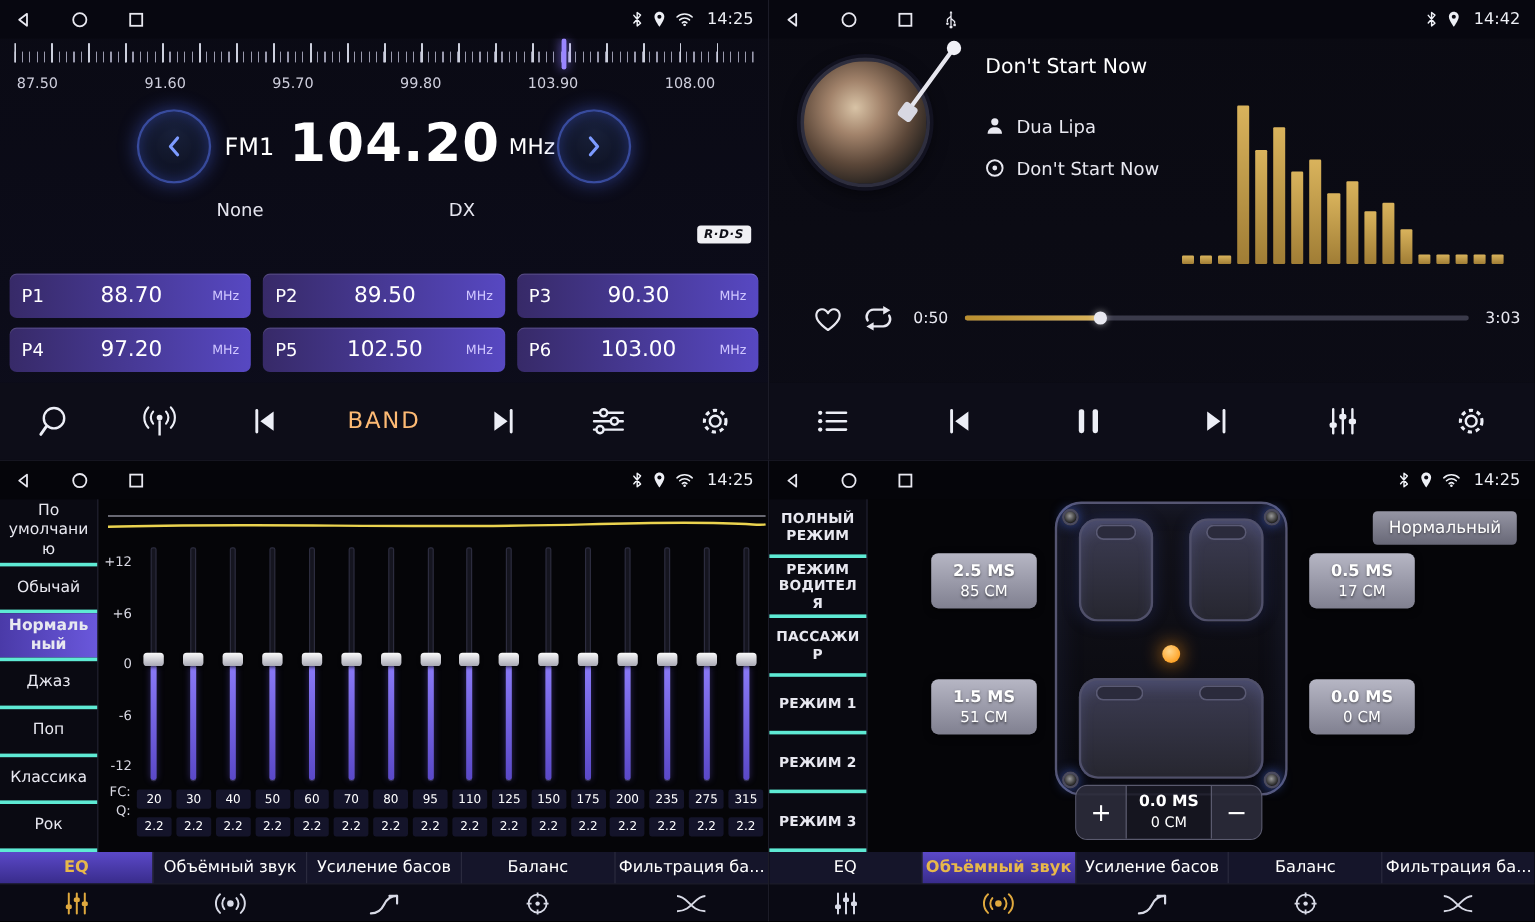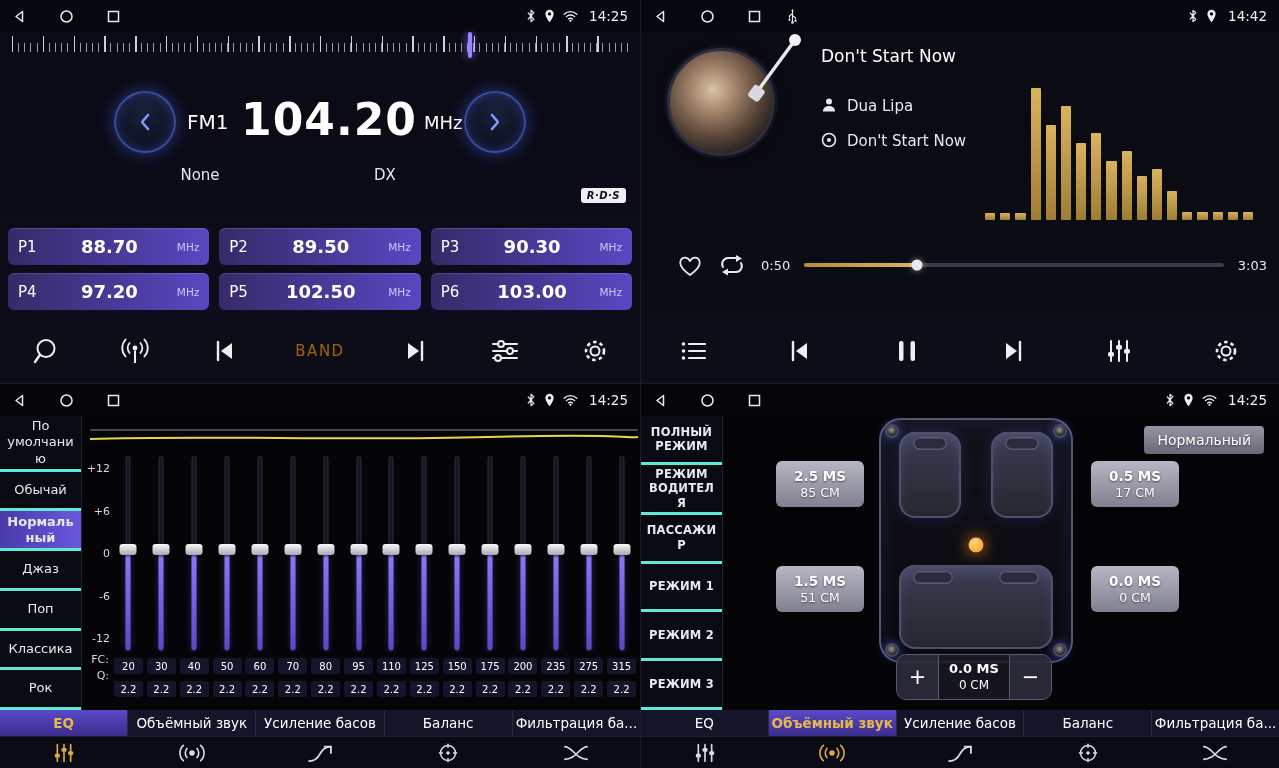--- a/index.html
+++ b/index.html
@@ -30,25 +30,25 @@
 .circle-btn.next{left:464px;top:91px}
 .band-name{position:absolute;left:187px;top:110px;font-size:20px;color:#fff}
 .stereo{position:absolute;left:166px;top:166px;width:68px;text-align:center;font-size:15px;color:#e6e6f0}
 .freq-big{position:absolute;left:238px;top:94px;width:182px;text-align:center;font-size:44px;font-weight:bold;letter-spacing:1px;color:#fff}
 .freq-unit{position:absolute;left:424px;top:112px;font-size:18px;color:#fff}
 .dx{position:absolute;left:374px;top:166px;font-size:15px;color:#e6e6f0}
 .rds{position:absolute;right:14px;top:188px;background:#f0f0f4;color:#101018;font-weight:bold;font-style:italic;font-size:10px;padding:2px 6px;border-radius:3px;letter-spacing:.5px}
 .presets{position:absolute;left:8px;right:8px;top:228px;display:grid;grid-template-columns:1fr 1fr 1fr;gap:8px 10px}
 .preset{height:37px;border-radius:6px;background:linear-gradient(90deg,#372a68,#5748c2);display:flex;align-items:center;padding:0 10px;box-shadow:inset 0 1px 0 rgba(255,255,255,.14)}
 .p-id{font-size:15px;color:#fff;width:26px}
-.p-freq{flex:1;text-align:center;font-size:18px;font-weight:bold;color:#fff}
+.p-freq{flex:1;text-align:center;font-size:18px;font-weight:normal;color:#fff}
 .p-unit{font-size:10.5px;color:#cfc6ff;margin-left:2px}
 .toolbar{position:absolute;left:0;right:0;bottom:0;height:64px;background:#0d0d18;display:flex;align-items:center;justify-content:space-around;color:#eceef6;z-index:4}
 .tool{display:flex;align-items:center;justify-content:center;min-width:40px}
-.band-btn{font-size:15px;letter-spacing:1.5px;color:#a16207}
+.band-btn{font-size:19px;letter-spacing:1.5px;color:#fdba74}
 
 .album{position:absolute;left:26px;top:48px;width:108px;height:108px;border-radius:50%;background:radial-gradient(circle at 42% 38%,#d8c3a6 0%,#a2836b 26%,#5a4638 55%,#23201e 78%,#101014 100%);border:3px solid #2e2e3e;box-shadow:0 0 0 3px #121220,0 4px 14px rgba(0,0,0,.6)}
 .tonearm{position:absolute;left:92px;top:28px;pointer-events:none}
 .pl-title{position:absolute;left:180px;top:46px;font-size:17px;color:#fff}
 .pl-row{position:absolute;left:180px;display:flex;align-items:flex-start;gap:10px;font-size:15px;color:#e8e8f0}
 .pl-artist{top:97px}
 .pl-track{top:132px}
 .spectrum{position:absolute;right:26px;top:88px;width:268px;height:132px;display:flex;align-items:flex-end;gap:5px}
 .sp-bar{flex:1;background:linear-gradient(180deg,#d9b35c,#a07d35);border-radius:1px}
 .pl-controls{position:absolute;left:36px;right:12px;top:252px;height:26px;display:flex;align-items:center;gap:14px}
@@ -155,20 +155,28 @@
               <path d="M1.2 4.2 A9 9 0 0 1 13.8 4.2 M3.4 6.6 A6 6 0 0 1 11.6 6.6 M5.6 9 A3 3 0 0 1 9.4 9" fill="none" stroke="currentColor" stroke-width="1.3" stroke-linecap="round"></path>
               <circle cx="7.5" cy="10.8" r="1.1" fill="currentColor"></circle>
             </svg>
           </span>
         <span class="time">14:25</span>
       </div>
     </header>
     <div class="ruler">
       <div class="tuner"></div>
     </div>
+    <div class="scale-labels">
+        <div class="scale-label">87.50</div>
+        <div class="scale-label">91.60</div>
+        <div class="scale-label">95.70</div>
+        <div class="scale-label">99.80</div>
+        <div class="scale-label">103.90</div>
+        <div class="scale-label">108.00</div>
+      </div>
     <button class="circle-btn prev">
         <svg width="18" height="22" viewBox="0 0 18 22">
           <path d="M12 4 L6 11 L12 18" fill="none" stroke="#7d9bff" stroke-width="2.6" stroke-linecap="round" stroke-linejoin="round"></path>
         </svg>
       </button>
     <div class="band-name">FM1</div>
     <div class="stereo">None</div>
     <div class="freq-big">104.20</div>
     <div class="freq-unit">MHz</div>
     <div class="dx">DX</div>

